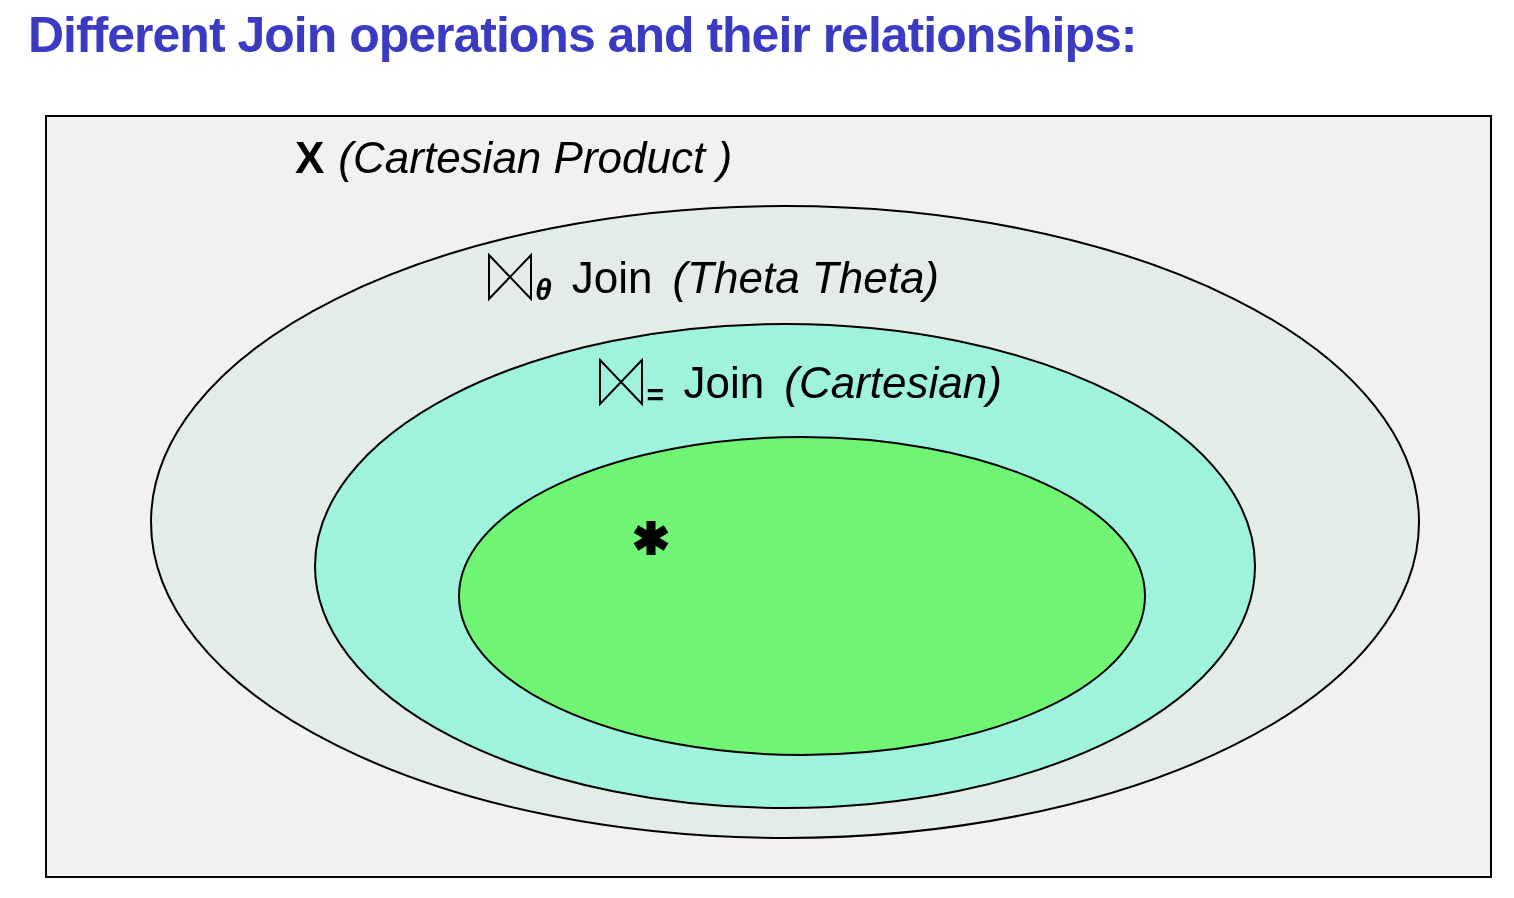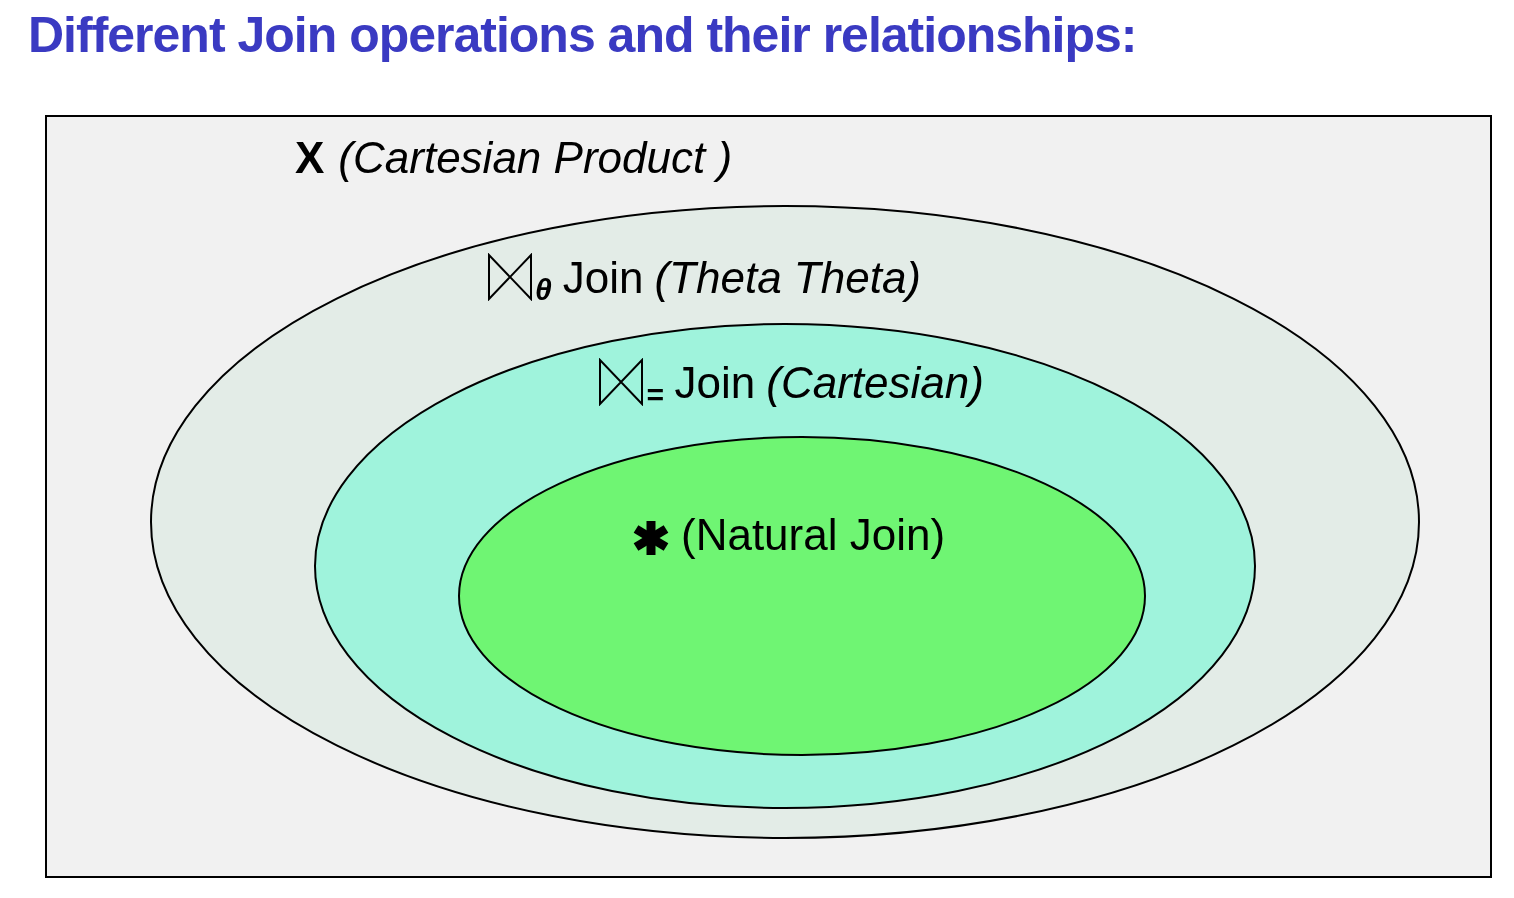--- a/index.html
+++ b/index.html
@@ -54,21 +54,21 @@
   .italic { font-style: italic; }
   .op-icon { flex: 0 0 auto; }
   .subscript {
     font-size: 30px;
     font-weight: bold;
     font-style: italic;
     line-height: 30px;
     margin-top: 22px;
     margin-left: 2px;
   }
-  .gap-sm { margin-left: 11px; }
+  .gap-sm { margin-left: 20px; }
   .gap-md { margin-left: 14px; }
   .asterisk-wrap { margin-top: 8px; }
 </style>
 </head>
 <body>
 
 <div class="page">
 
   <div class="title">Different Join operations and their relationships:</div>
 
@@ -104,17 +104,16 @@
     </div>
 
     <div class="label" style="left:585px; top:393px;">
       <svg class="op-icon asterisk-wrap" width="38" height="40" viewBox="0 0 38 40">
         <g stroke="#000000" stroke-width="9">
           <line x1="19" y1="3" x2="19" y2="37"></line>
           <line x1="4" y1="11" x2="34" y2="29"></line>
           <line x1="34" y1="11" x2="4" y2="29"></line>
         </g>
       </svg>
-      <span class="txt gap-sm">(Natural Join)</span>
     </div>
 
   </div>
 </div>
 
 </body></html>

